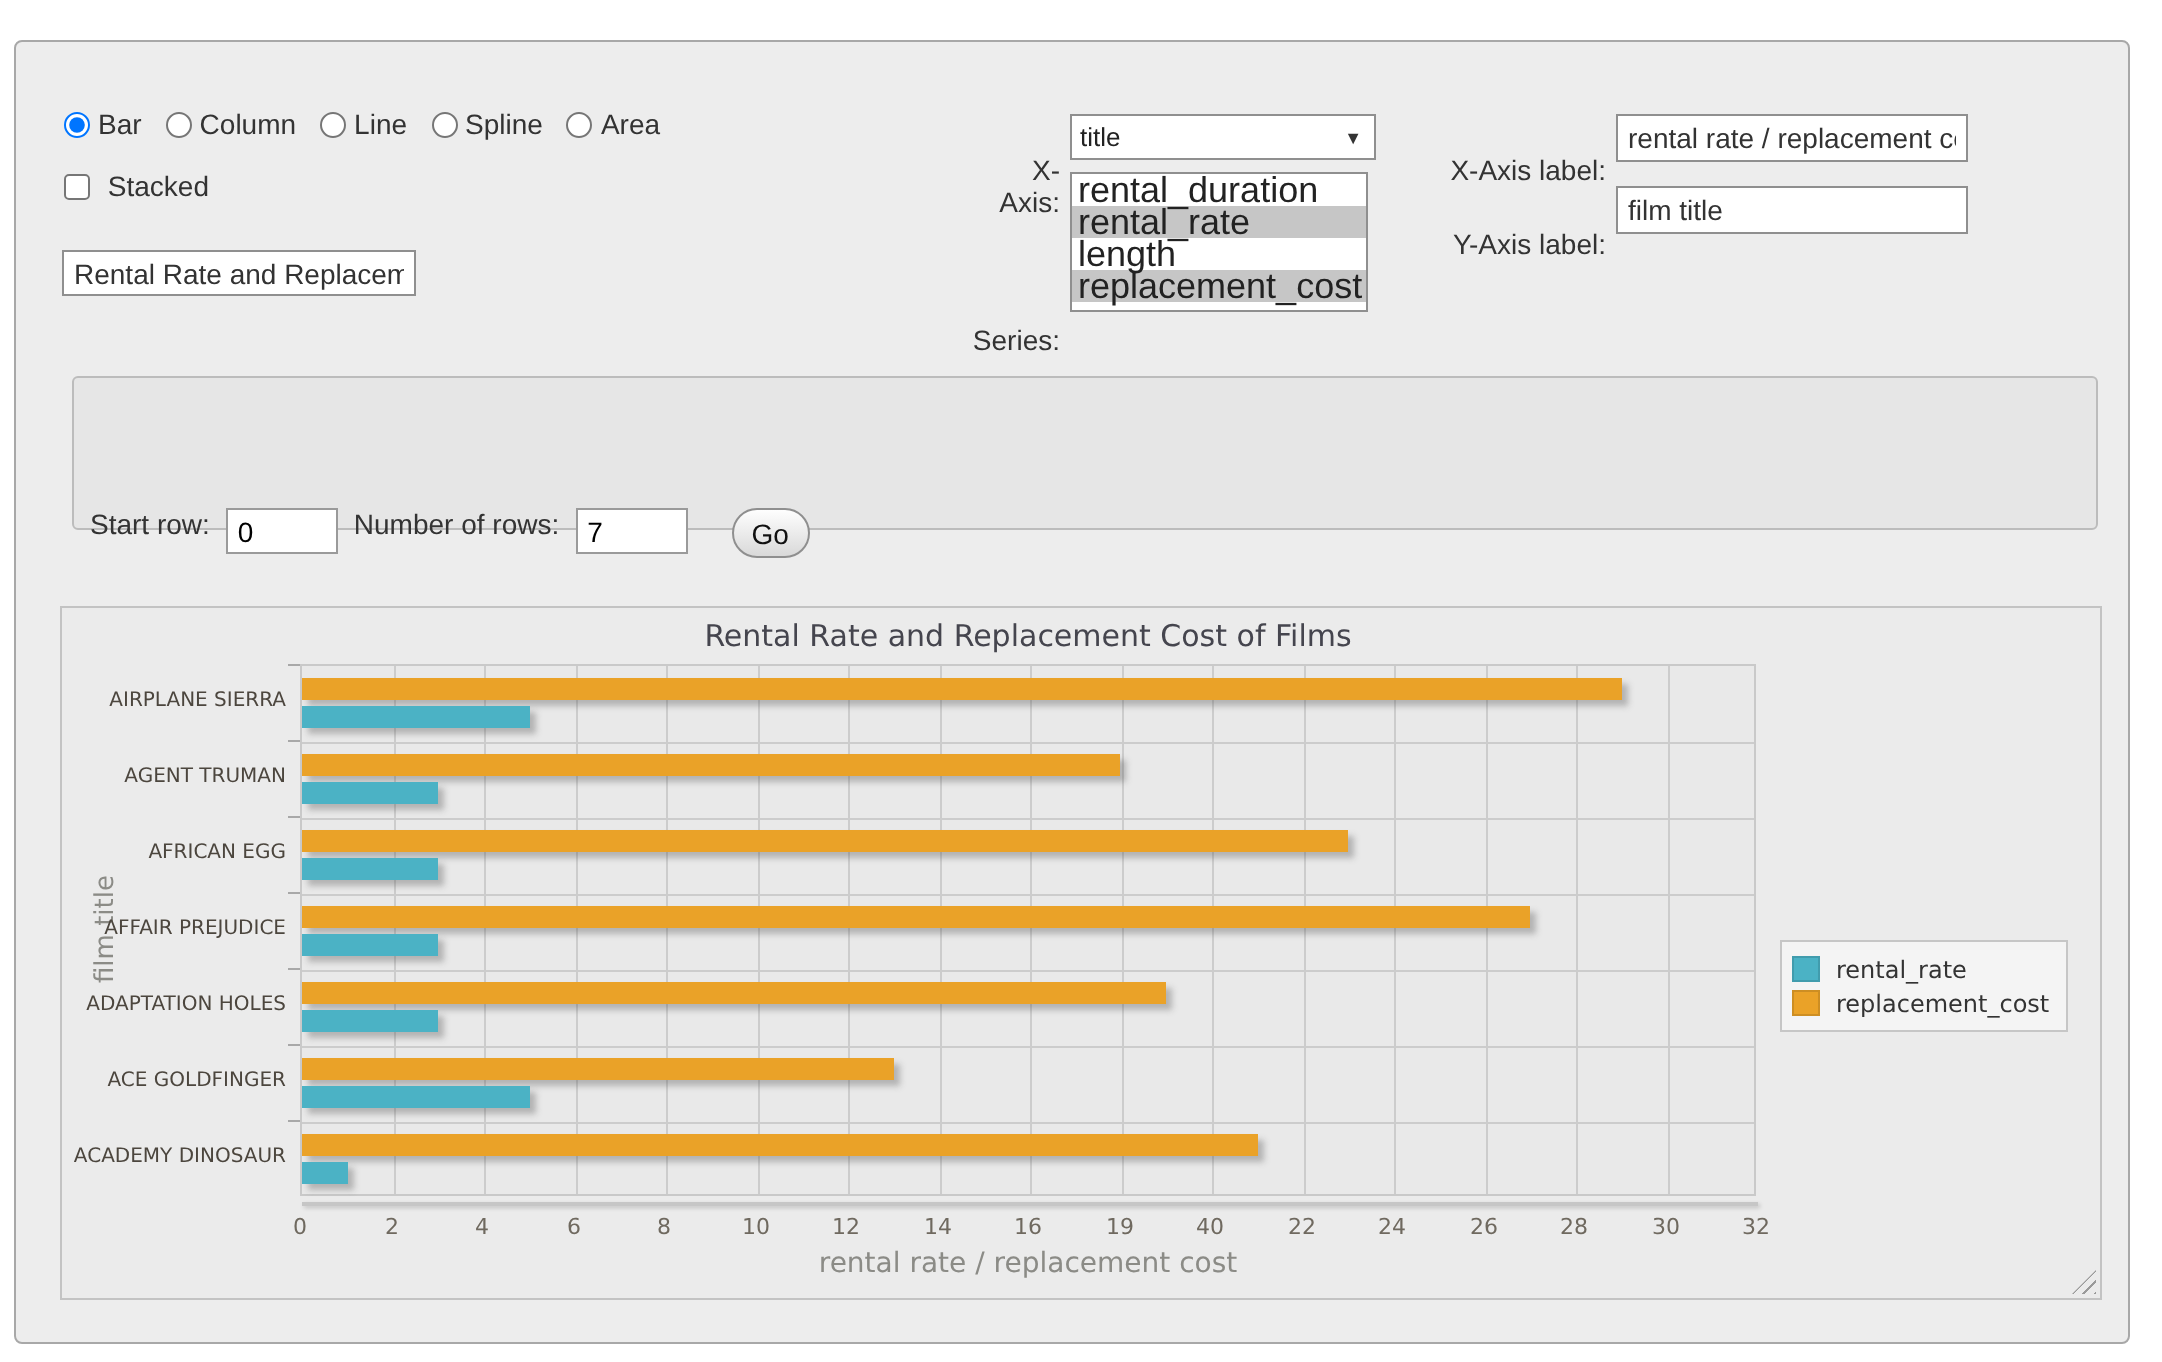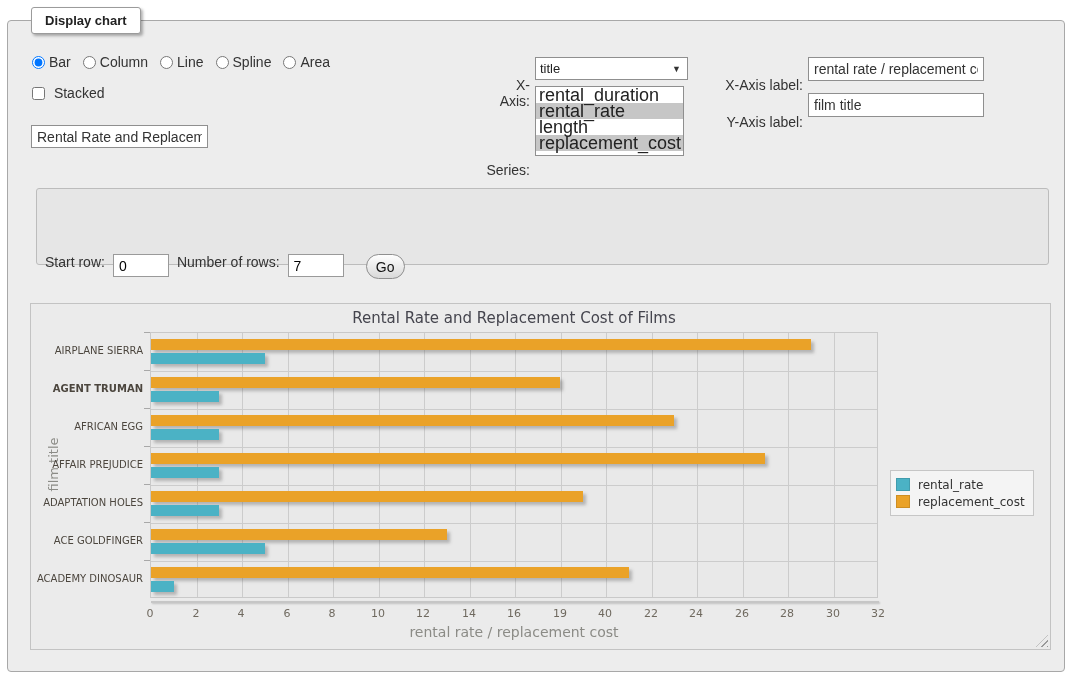--- a/index.html
+++ b/index.html
@@ -92,21 +92,20 @@
   .legend-swatch { width:14px; height:13px; margin-right:8px; border:1px solid rgba(0,0,0,0.12); }
   .legend-label { font-size:12px; color:#333; white-space:nowrap; }
   .resize-handle { position:absolute; right:2px; bottom:2px; width:12px; height:12px;
     background:repeating-linear-gradient(135deg,#9a9a9a 0 1px,transparent 1px 4px);
     clip-path:polygon(100% 0,100% 100%,0 100%); }
 </style>
 </head>
 <body>
 
 <div class="fieldset">
-  <div class="fieldset-legend">Display chart</div>
 
   <div class="controls">
     <div class="radio-row" id="radio-row">
         <label><input type="radio" name="ctype" checked="" style="">Bar</label>
         <label><input type="radio" name="ctype" style="">Column</label>
         <label><input type="radio" name="ctype" style="">Line</label>
         <label><input type="radio" name="ctype" style="">Spline</label>
         <label><input type="radio" name="ctype" style="">Area</label>
       </div>
 
@@ -208,21 +207,21 @@
           <div class="legend-label">rental_rate</div>
         </div>
         <div class="legend-row">
           <div class="legend-swatch" style="background: rgb(234, 162, 40);"></div>
           <div class="legend-label">replacement_cost</div>
         </div>
       </div>
     <div class="resize-handle"></div>
   <div class="cat-label" style="left: 4px; top: 41px;">AIRPLANE SIERRA</div>
       <div class="ytick-dash" style="left: 113px; top: 28px;"></div>
-      <div class="cat-label" style="left: 4px; top: 79px; font-weight: bold;">AGENT TRUMAN</div>
+      <div class="cat-label" style="left: 4px; top: 79px;">AGENT TRUMAN</div>
       <div class="ytick-dash" style="left: 113px; top: 66px;"></div>
       <div class="cat-label" style="left: 4px; top: 117px;">AFRICAN EGG</div>
       <div class="ytick-dash" style="left: 113px; top: 104px;"></div>
       <div class="cat-label" style="left: 4px; top: 155px;">AFFAIR PREJUDICE</div>
       <div class="ytick-dash" style="left: 113px; top: 142px;"></div>
       <div class="cat-label" style="left: 4px; top: 193px;">ADAPTATION HOLES</div>
       <div class="ytick-dash" style="left: 113px; top: 180px;"></div>
       <div class="cat-label" style="left: 4px; top: 231px;">ACE GOLDFINGER</div>
       <div class="ytick-dash" style="left: 113px; top: 218px;"></div>
       <div class="cat-label" style="left: 4px; top: 269px;">ACADEMY DINOSAUR</div>

